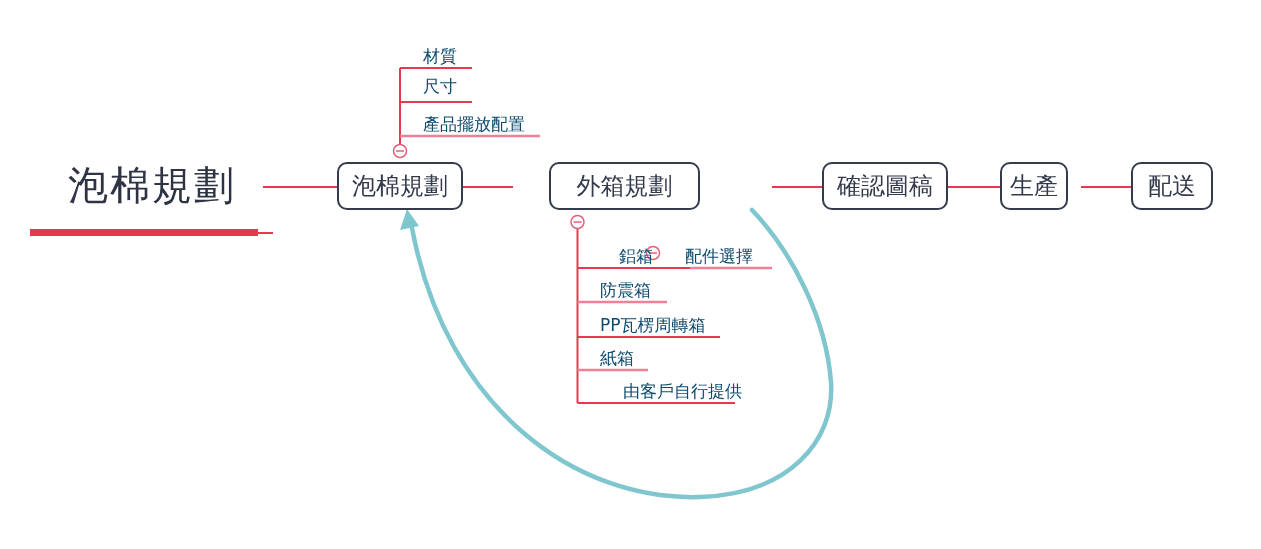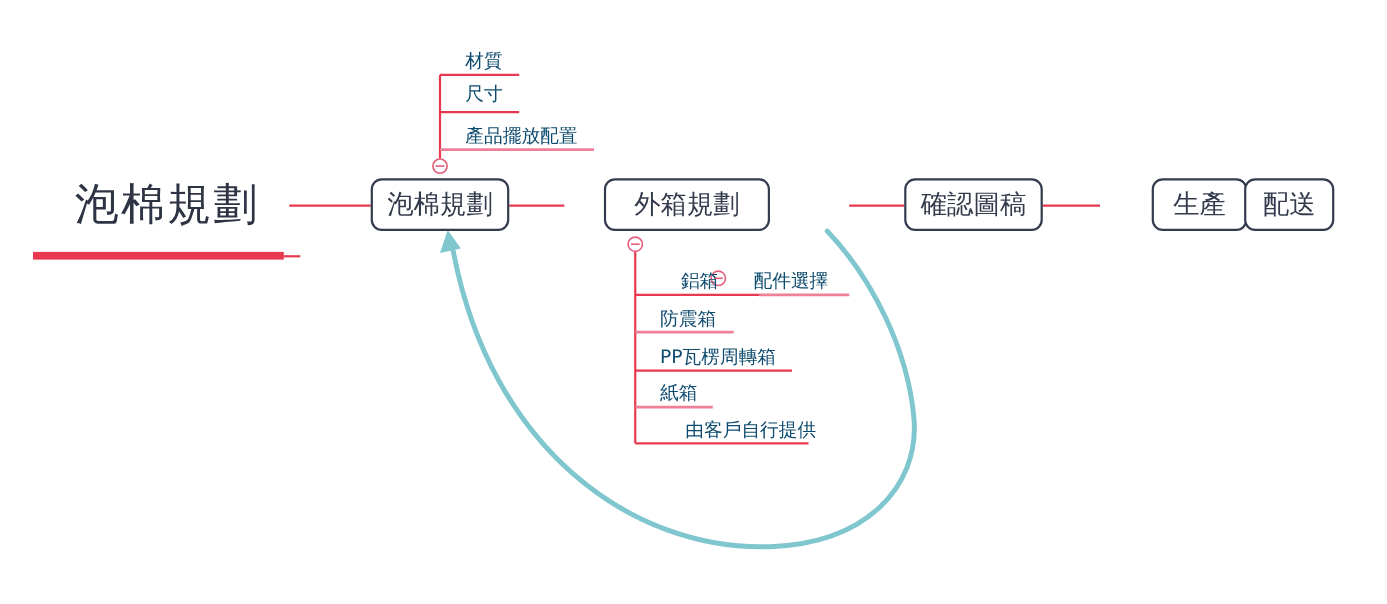--- a/index.html
+++ b/index.html
@@ -87,21 +87,21 @@
 
   <div class="layer">
 
     <div class="central-title">泡棉規劃</div>
     <div class="title-bar"></div>
     <div class="title-bar-ext"></div>
 
     <div class="topic-node" style="left:337px;width:126px;">泡棉規劃</div>
     <div class="topic-node" style="left:513px;width:151px;margin-left:36px;">外箱規劃</div>
     <div class="topic-node" style="left:822px;width:126px;">確認圖稿</div>
-    <div class="topic-node" style="left:1047px;width:87px;text-align:right;">生產</div>
+    <div class="topic-node" style="left:1000px;width:68px;text-align:right;">生產</div>
     <div class="topic-node" style="left:1131px;width:82px;">配送</div>
 
     <div class="sub-label" style="left:423px;top:44px;">材質</div>
     <div class="sub-label" style="left:423px;top:74px;">尺寸</div>
     <div class="sub-label" style="left:423px;top:112px;">產品擺放配置</div>
 
     <div class="sub-label" style="left:600px;top:244px;margin-left:19px;">鋁箱</div>
     <div class="sub-label" style="left:685px;top:244px;">配件選擇</div>
     <div class="sub-label" style="left:600px;top:278px;">防震箱</div>
     <div class="sub-label" style="left:600px;top:313px;">PP瓦楞周轉箱</div>

